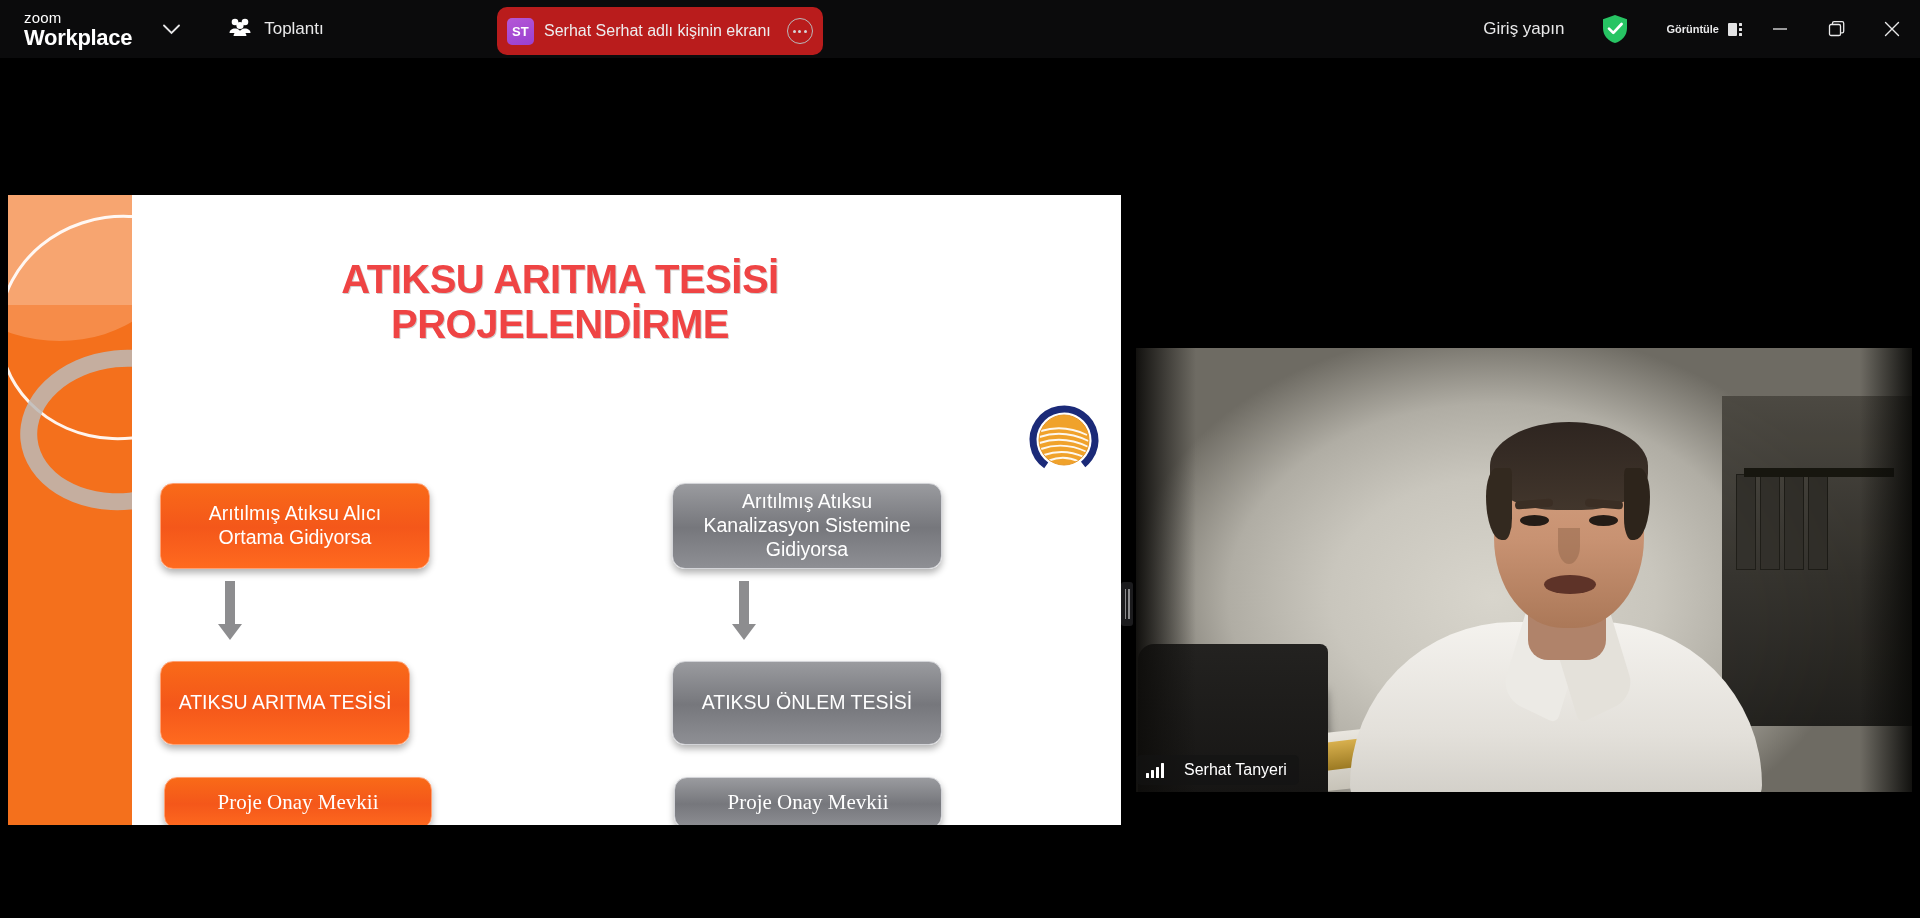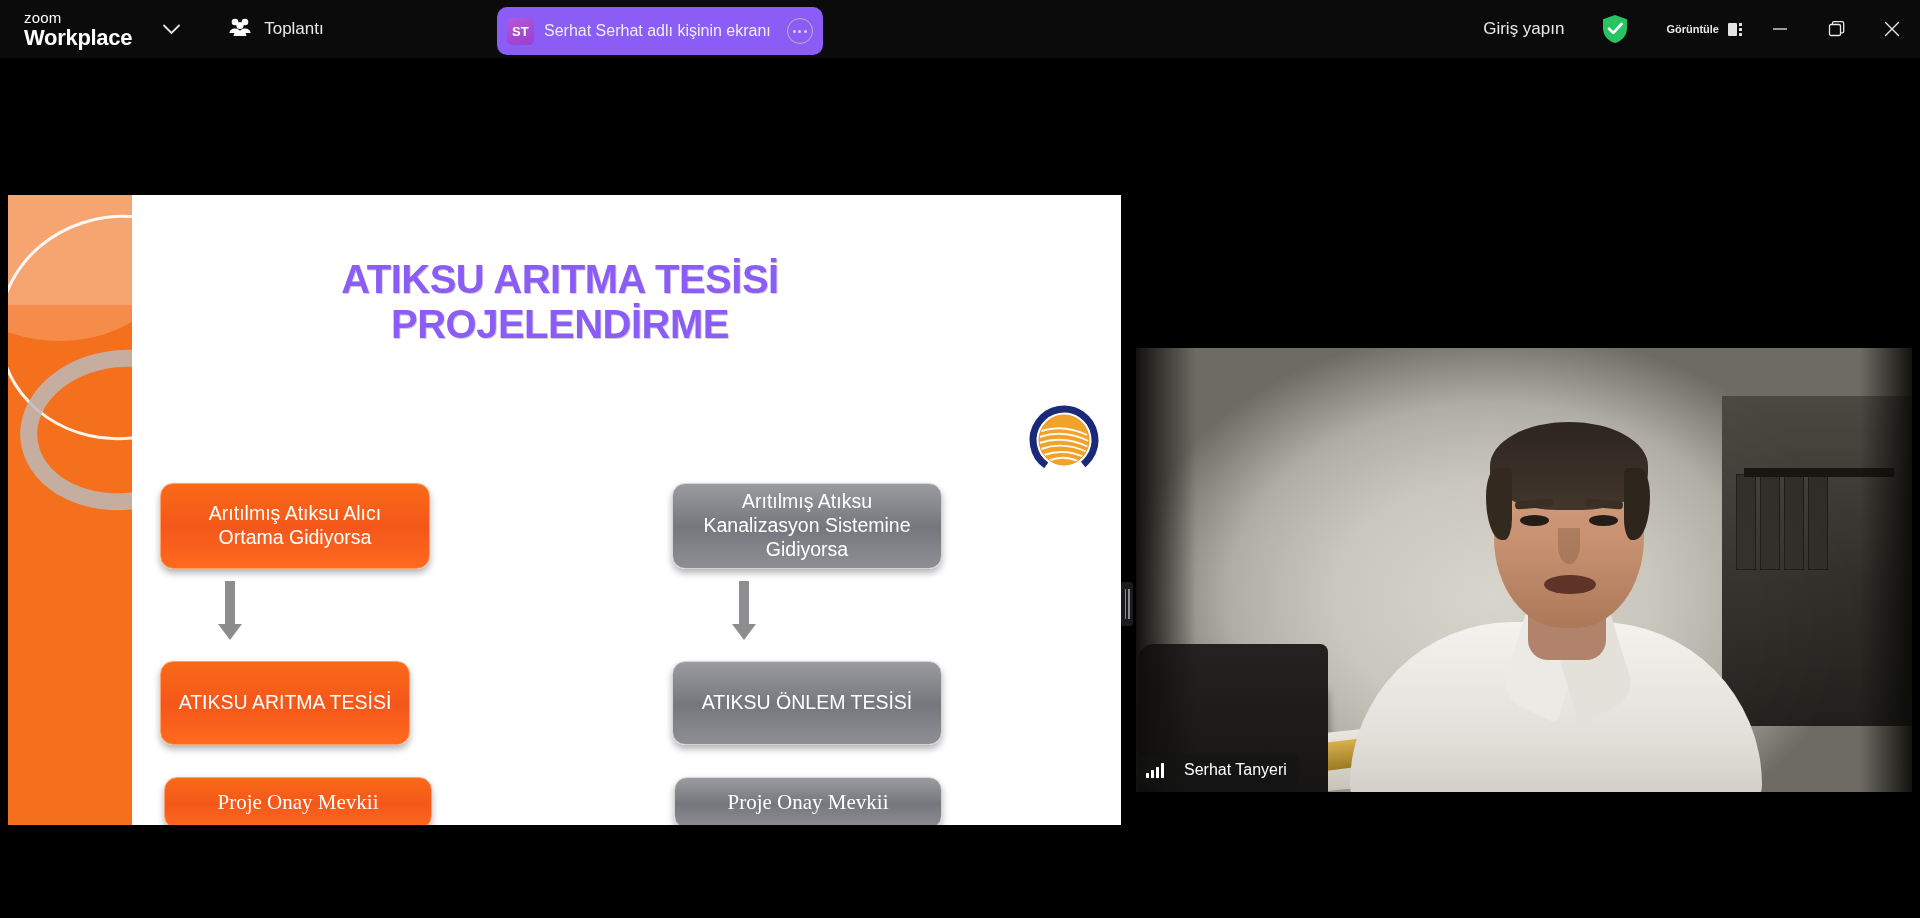--- a/index.html
+++ b/index.html
@@ -34,21 +34,21 @@
 
   .mtg-btn{
     display:flex; align-items:center; gap:12px;
     margin-left:30px; padding:6px 10px; border-radius:8px; cursor:pointer;
   }
   .mtg-btn .label{ color:#e9e9ea; font-size:17px; }
 
   .share-tab{
     position:absolute; left:497px; top:7px;
     height:48px; min-width:292px;
-    background:#8b5cf6; border-radius:10px;
+    background:#b91c1c; border-radius:10px;
     display:flex; align-items:center; gap:10px;
     padding:0 10px 0 10px; cursor:pointer;
   }
   .share-tab .avatar{
     width:27px; height:27px; border-radius:5px;
     background:linear-gradient(160deg,#b457d6,#9a3fd0);
     color:#fff; font-size:13px; font-weight:600;
     display:flex; align-items:center; justify-content:center;
     letter-spacing:.3px;
   }
@@ -125,21 +125,21 @@
   }
   .slide-canvas{
     position:absolute; left:124px; top:0; width:989px; height:630px; background:#fff;
   }
 
   .slide-title{
     position:absolute; left:48px; top:62px; width:760px;
     text-align:center;
     font-family:"Liberation Sans", sans-serif;
     font-weight:700; font-size:40px; letter-spacing:-.5px;
-    color:#8b5cf6;
+    color:#ef4444;
     text-shadow:1px 1px 0 rgba(120,120,120,.35);
   }
   .slide-logo{
     position:absolute; left:892px; top:205px;
   }
 
   .col{ position:absolute; top:0; }
   .box{
     position:absolute;
     display:flex; align-items:center; justify-content:center; text-align:center;

